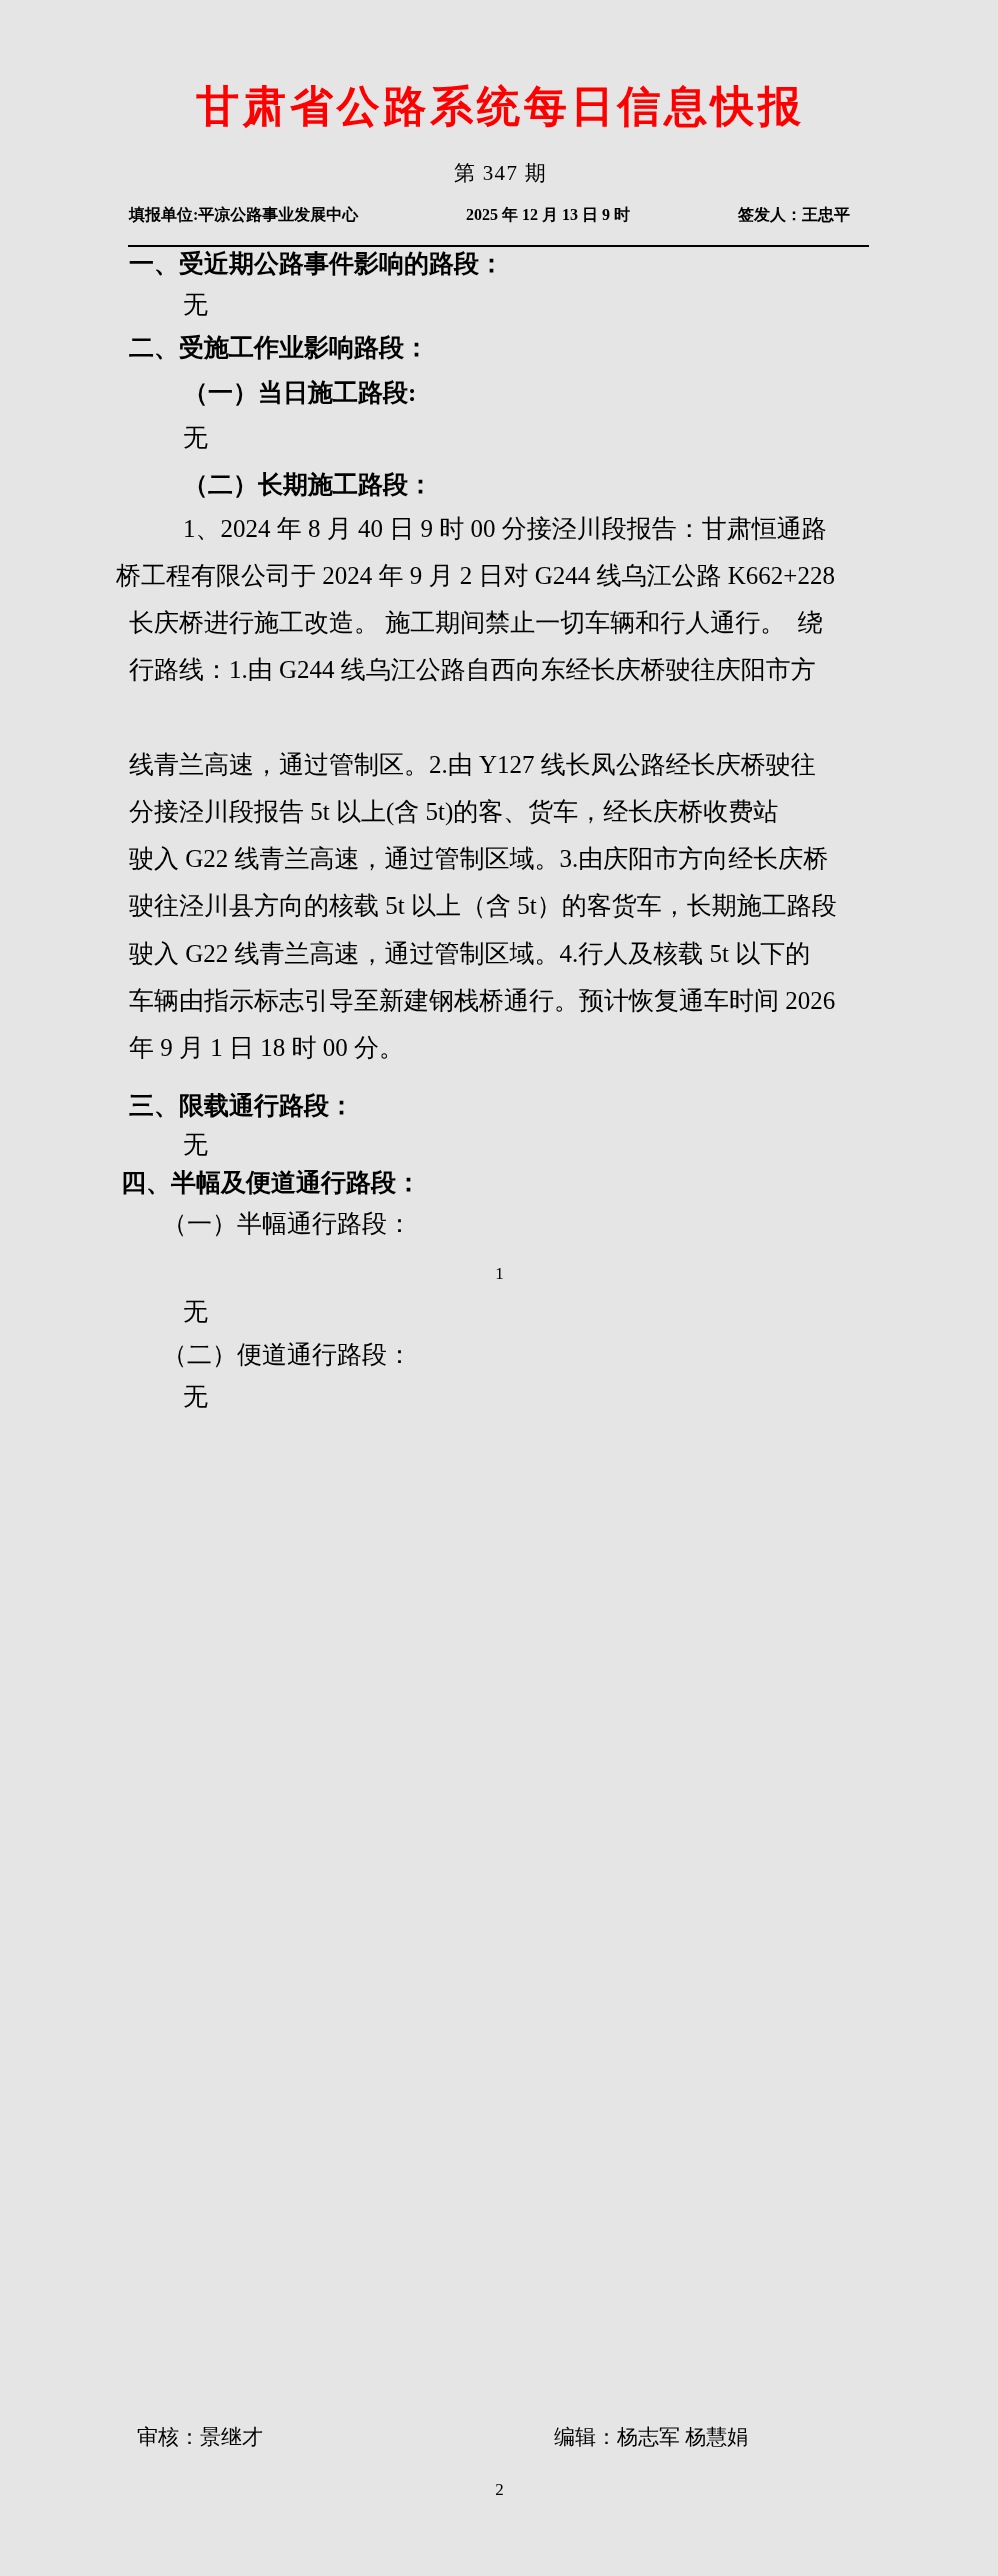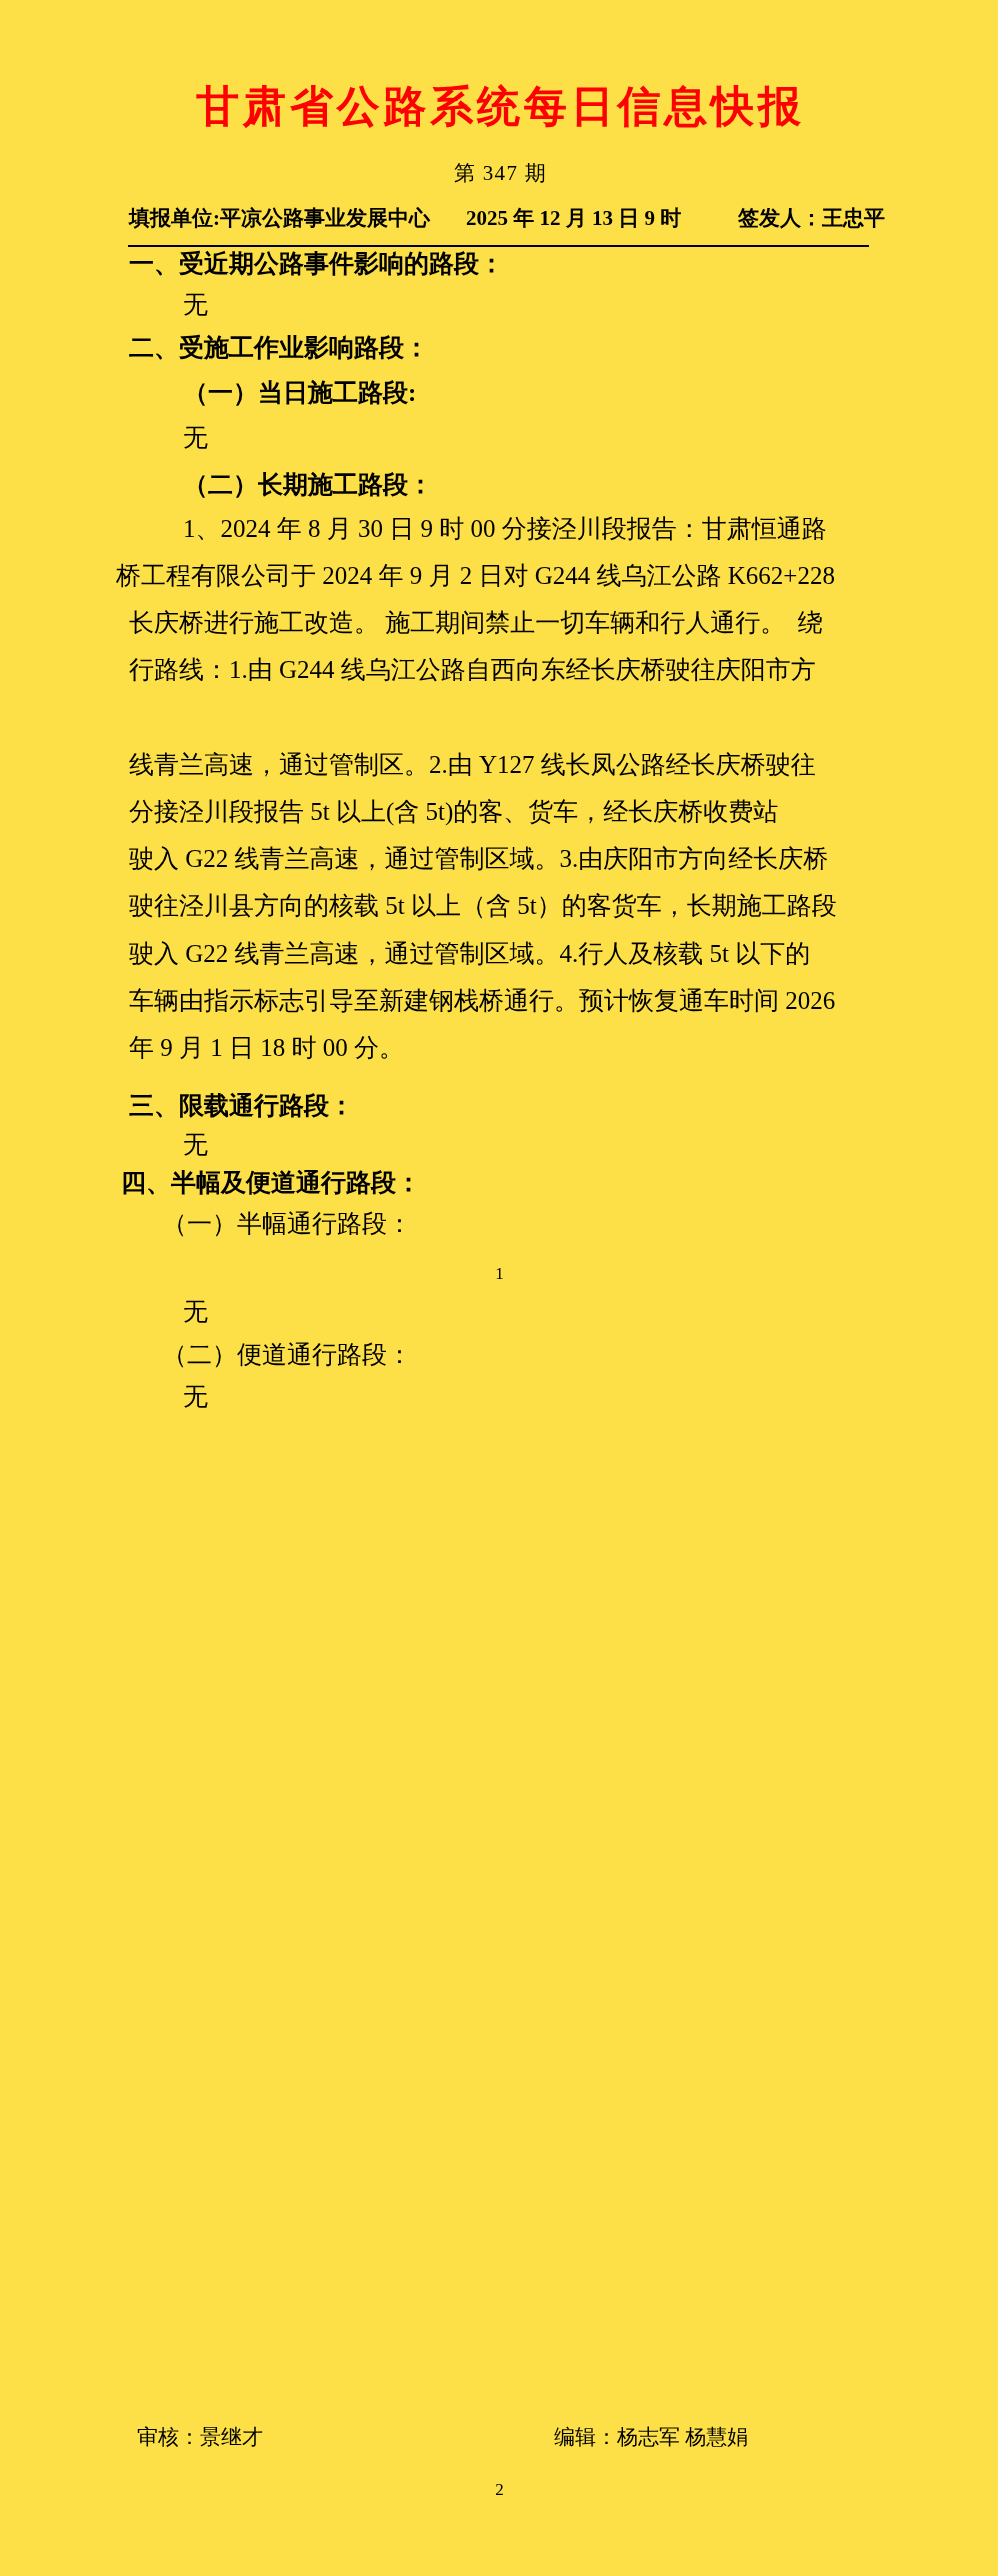--- a/index.html
+++ b/index.html
@@ -1,32 +1,32 @@
 <!DOCTYPE html>
 <html style="font-size:10px"><head>
 <meta charset="utf-8">
 <style>
   html,body{margin:0;padding:0;background:#ffffff;}
   .page{
     position:relative;
     width:999px;
     height:2576px;
-    background:#fde047;
+    background:#e5e5e5;
     font-family:"Liberation Serif","DejaVu Serif",serif;
     color:#000000;
     overflow:hidden;
   }
   .abs{position:absolute;white-space:pre;line-height:1.15;}
   .bold{font-weight:bold;}
   .red{color:#ff0000;}
   .centered{left:129px;width:743px;text-align:center;}
   .centerfull{left:0;width:999px;text-align:center;}
   .t-title{font-size:43px;letter-spacing:3.8px;}
   .t-issue{font-size:21px;letter-spacing:1.3px;}
-  .t-meta{font-size:21px;text-align:center;}
+  .t-meta{font-size:16px;text-align:center;}
   .t-body{font-size:25px;}
   .t-page{font-size:17px;font-family:"Liberation Serif","DejaVu Serif",serif;}
   .t-footer{font-size:21px;margin-left:8px;}
   .rule{height:1.9px;background:#000000;}
 </style>
 </head>
 <body>
 
 <div class="page">
 
@@ -40,21 +40,21 @@
   <div class="abs rule" style="top:245px;left:128px;width:741px"></div>
 
   <div class="abs t-body bold" style="top:250px;left:129px">一、受近期公路事件影响的路段：</div>
   <div class="abs t-body" style="top:291px;left:183px">无</div>
 
   <div class="abs t-body bold" style="top:334px;left:129px">二、受施工作业影响路段：</div>
   <div class="abs t-body bold" style="top:379px;left:183px">（一）当日施工路段:</div>
   <div class="abs t-body" style="top:424px;left:183px">无</div>
   <div class="abs t-body bold" style="top:471px;left:183px">（二）长期施工路段：</div>
 
-  <div class="abs t-body" style="top:515px;left:183px">1、2024 年 8 月 30 日 9 时 00 分接泾川段报告：甘肃恒通路</div>
+  <div class="abs t-body" style="top:515px;left:183px">1、2024 年 8 月 40 日 9 时 00 分接泾川段报告：甘肃恒通路</div>
   <div class="abs t-body" style="top:562px;left:116px">桥工程有限公司于 2024 年 9 月 2 日对 G244 线乌江公路 K662+228</div>
   <div class="abs t-body" style="top:609px;left:129px">长庆桥进行施工改造。 施工期间禁止一切车辆和行人通行。  绕</div>
   <div class="abs t-body" style="top:656px;left:129px">行路线：1.由 G244 线乌江公路自西向东经长庆桥驶往庆阳市方</div>
   <div class="abs t-body" style="top:751px;left:129px">线青兰高速，通过管制区。2.由 Y127 线长凤公路经长庆桥驶往</div>
   <div class="abs t-body" style="top:798px;left:129px">分接泾川段报告 5t 以上(含 5t)的客、货车，经长庆桥收费站</div>
   <div class="abs t-body" style="top:845px;left:129px">驶入 G22 线青兰高速，通过管制区域。3.由庆阳市方向经长庆桥</div>
   <div class="abs t-body" style="top:892px;left:129px">驶往泾川县方向的核载 5t 以上（含 5t）的客货车，长期施工路段</div>
   <div class="abs t-body" style="top:940px;left:129px">驶入 G22 线青兰高速，通过管制区域。4.行人及核载 5t 以下的</div>
   <div class="abs t-body" style="top:987px;left:129px">车辆由指示标志引导至新建钢栈桥通行。预计恢复通车时间 2026</div>
   <div class="abs t-body" style="top:1034px;left:129px">年 9 月 1 日 18 时 00 分。</div>

